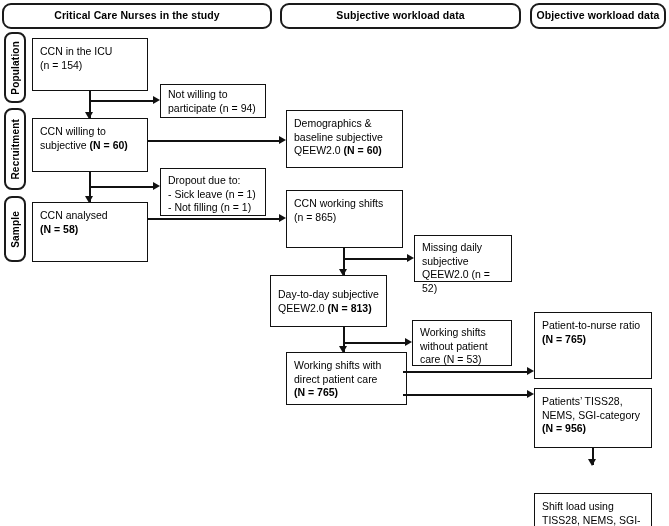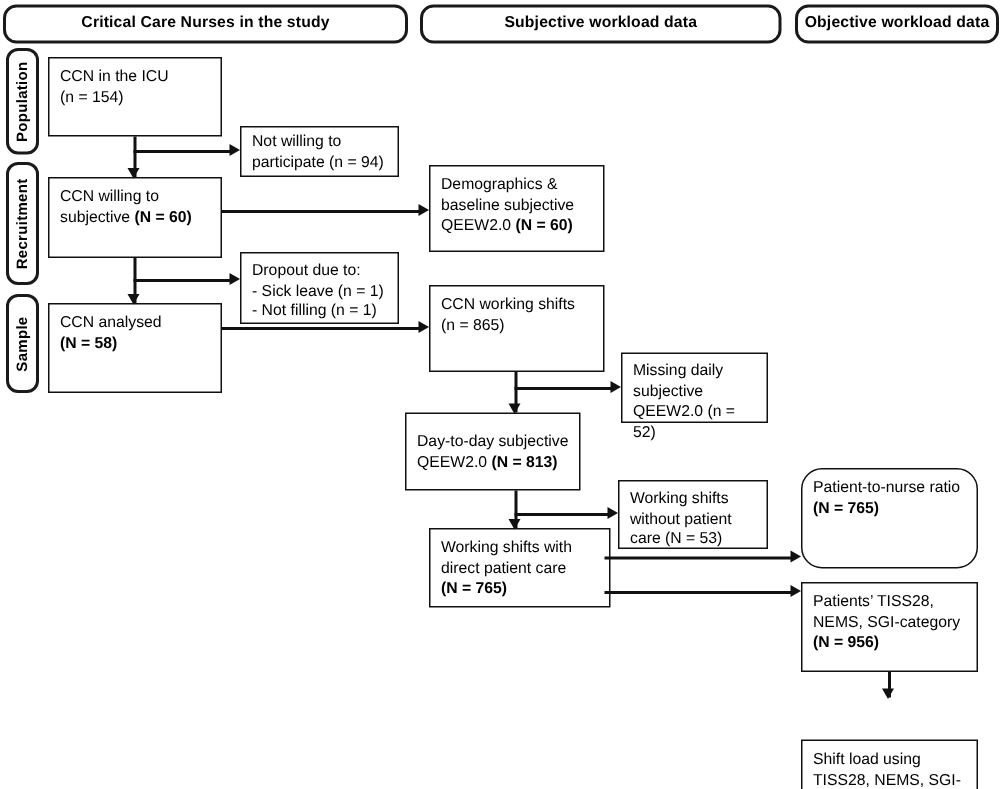--- a/index.html
+++ b/index.html
@@ -129,21 +129,21 @@
     <div>without patient</div>
     <div>care (N = 53)</div>
   </div>
 
   <div class="box" style="left:286px;top:352px;width:121px;height:53px;">
     <div>Working shifts with</div>
     <div>direct patient care</div>
     <div><b>(N = 765)</b></div>
   </div>
 
-  <div class="box" style="left:534px;top:312px;width:118px;height:67px;border-radius:14px;">
+  <div class="box" style="left:534px;top:312px;width:118px;height:67px;">
     <div>Patient-to-nurse ratio</div>
     <div><b>(N = 765)</b></div>
   </div>
 
   <div class="box" style="left:534px;top:388px;width:118px;height:60px;">
     <div>Patients’ TISS28,</div>
     <div>NEMS, SGI-category</div>
     <div><b>(N = 956)</b></div>
   </div>
 

